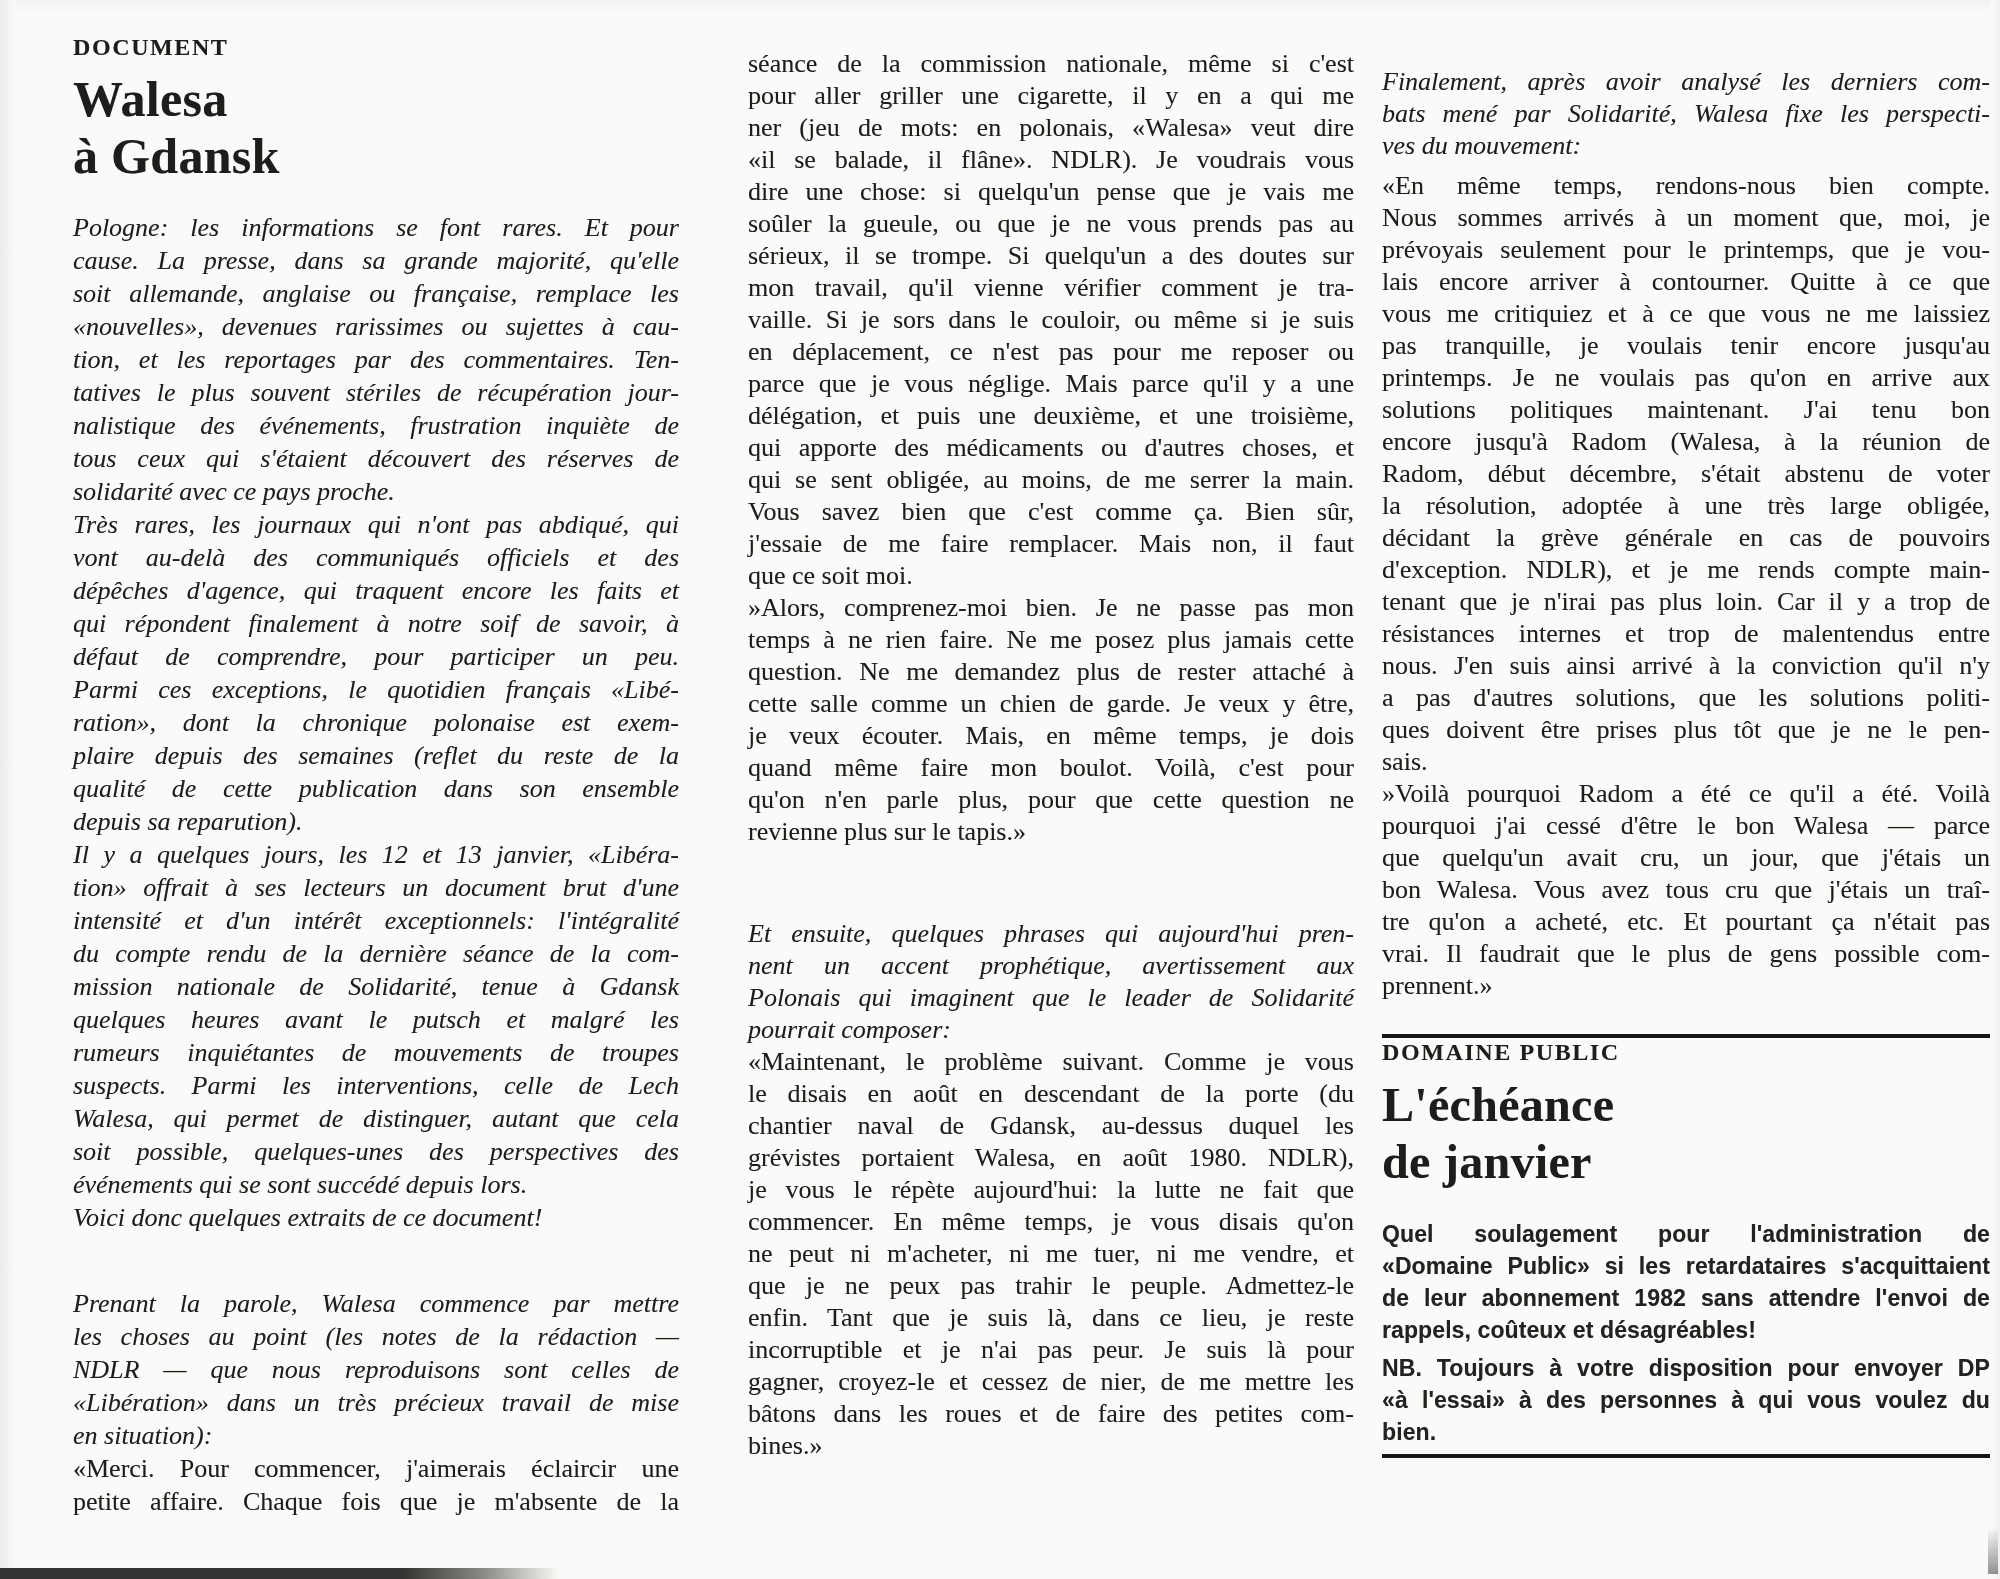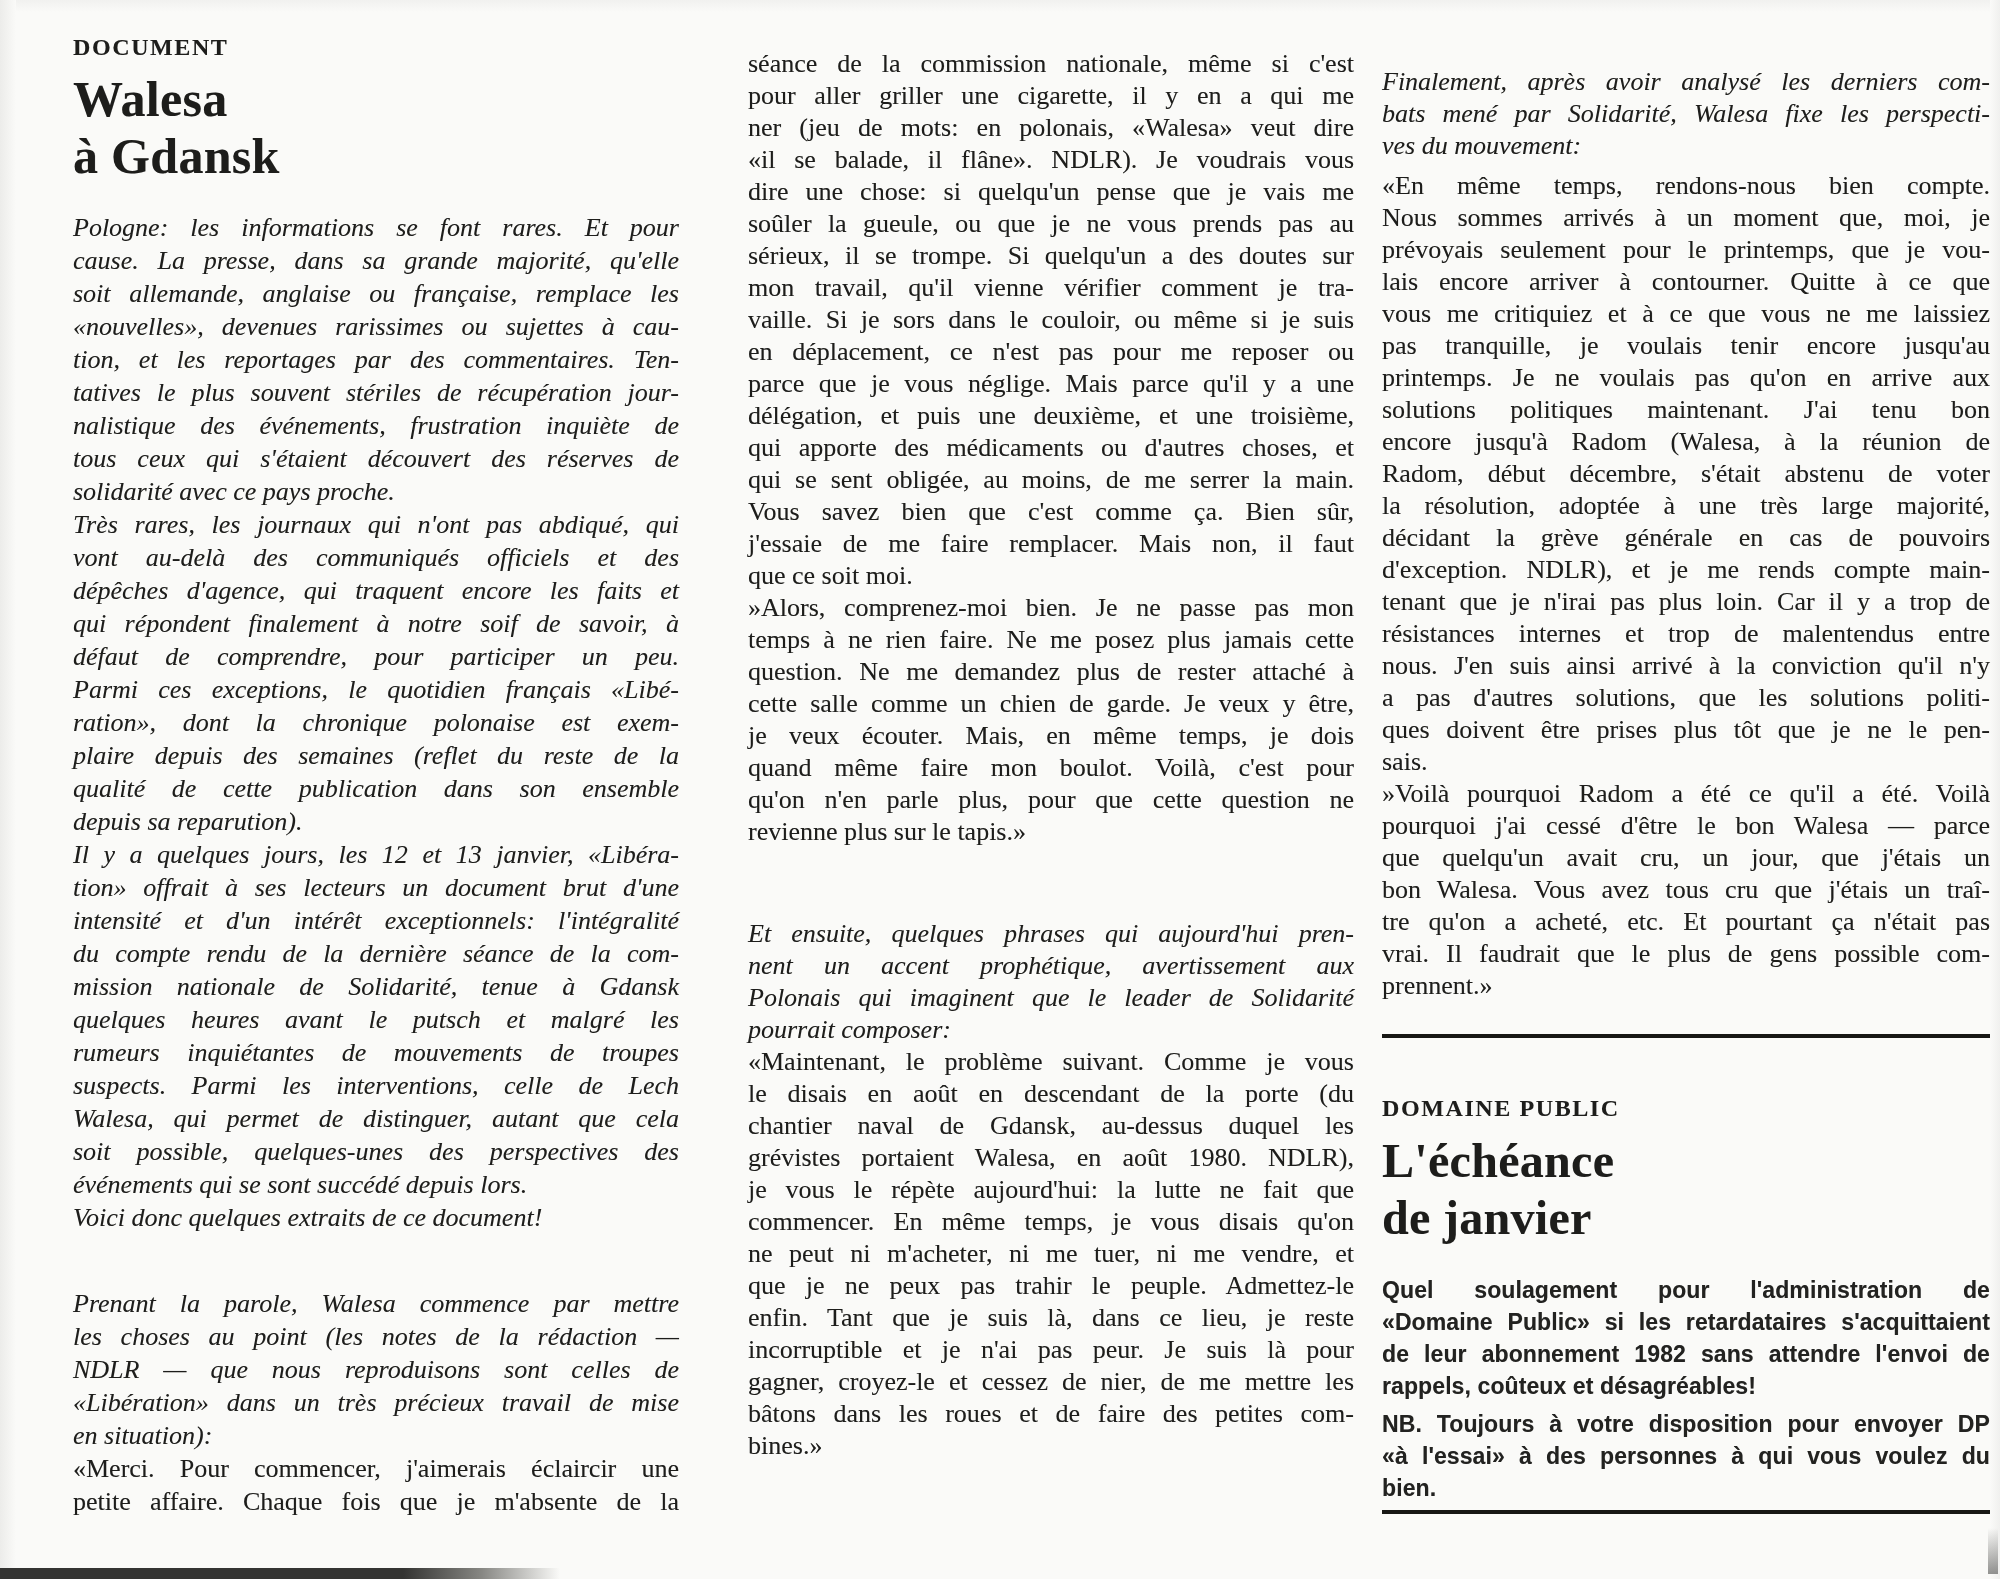--- a/index.html
+++ b/index.html
@@ -172,41 +172,41 @@
         <div class="ln j">«En même temps, rendons-nous bien compte.</div>
         <div class="ln j">Nous sommes arrivés à un moment que, moi, je</div>
         <div class="ln j">prévoyais seulement pour le printemps, que je vou-</div>
         <div class="ln j">lais encore arriver à contourner. Quitte à ce que</div>
         <div class="ln j">vous me critiquiez et à ce que vous ne me laissiez</div>
         <div class="ln j">pas tranquille, je voulais tenir encore jusqu'au</div>
         <div class="ln j">printemps. Je ne voulais pas qu'on en arrive aux</div>
         <div class="ln j">solutions politiques maintenant. J'ai tenu bon</div>
         <div class="ln j">encore jusqu'à Radom (Walesa, à la réunion de</div>
         <div class="ln j">Radom, début décembre, s'était abstenu de voter</div>
-        <div class="ln j">la résolution, adoptée à une très large majorité,</div>
+        <div class="ln j">la résolution, adoptée à une très large obligée,</div>
         <div class="ln j">décidant la grève générale en cas de pouvoirs</div>
         <div class="ln j">d'exception. NDLR), et je me rends compte main-</div>
         <div class="ln j">tenant que je n'irai pas plus loin. Car il y a trop de</div>
         <div class="ln j">résistances internes et trop de malentendus entre</div>
         <div class="ln j">nous. J'en suis ainsi arrivé à la conviction qu'il n'y</div>
         <div class="ln j">a pas d'autres solutions, que les solutions politi-</div>
         <div class="ln j">ques doivent être prises plus tôt que je ne le pen-</div>
         <div class="ln">sais.</div>
       </div>
       <div class="para roman" style="margin-top: 0px;">
         <div class="ln j">»Voilà pourquoi Radom a été ce qu'il a été. Voilà</div>
         <div class="ln j">pourquoi j'ai cessé d'être le bon Walesa — parce</div>
         <div class="ln j">que quelqu'un avait cru, un jour, que j'étais un</div>
         <div class="ln j">bon Walesa. Vous avez tous cru que j'étais un traî-</div>
         <div class="ln j">tre qu'on a acheté, etc. Et pourtant ça n'était pas</div>
         <div class="ln j">vrai. Il faudrait que le plus de gens possible com-</div>
         <div class="ln">prennent.»</div>
       </div>
       <div class="rule" style="margin-top: 32px;"></div>
-      <div class="kicker" style="margin-top: 56px;">DOMAINE PUBLIC</div>
+      <div class="kicker" style="">DOMAINE PUBLIC</div>
       <div class="title-block" style="margin-top: 10px;">
         <div class="title-line">L'échéance</div>
         <div class="title-line">de janvier</div>
       </div>
       <div class="para sans" style="margin-top: 28px;">
         <div class="ln j">Quel soulagement pour l'administration de</div>
         <div class="ln j">«Domaine Public» si les retardataires s'acquittaient</div>
         <div class="ln j">de leur abonnement 1982 sans attendre l'envoi de</div>
         <div class="ln">rappels, coûteux et désagréables!</div>
       </div>

